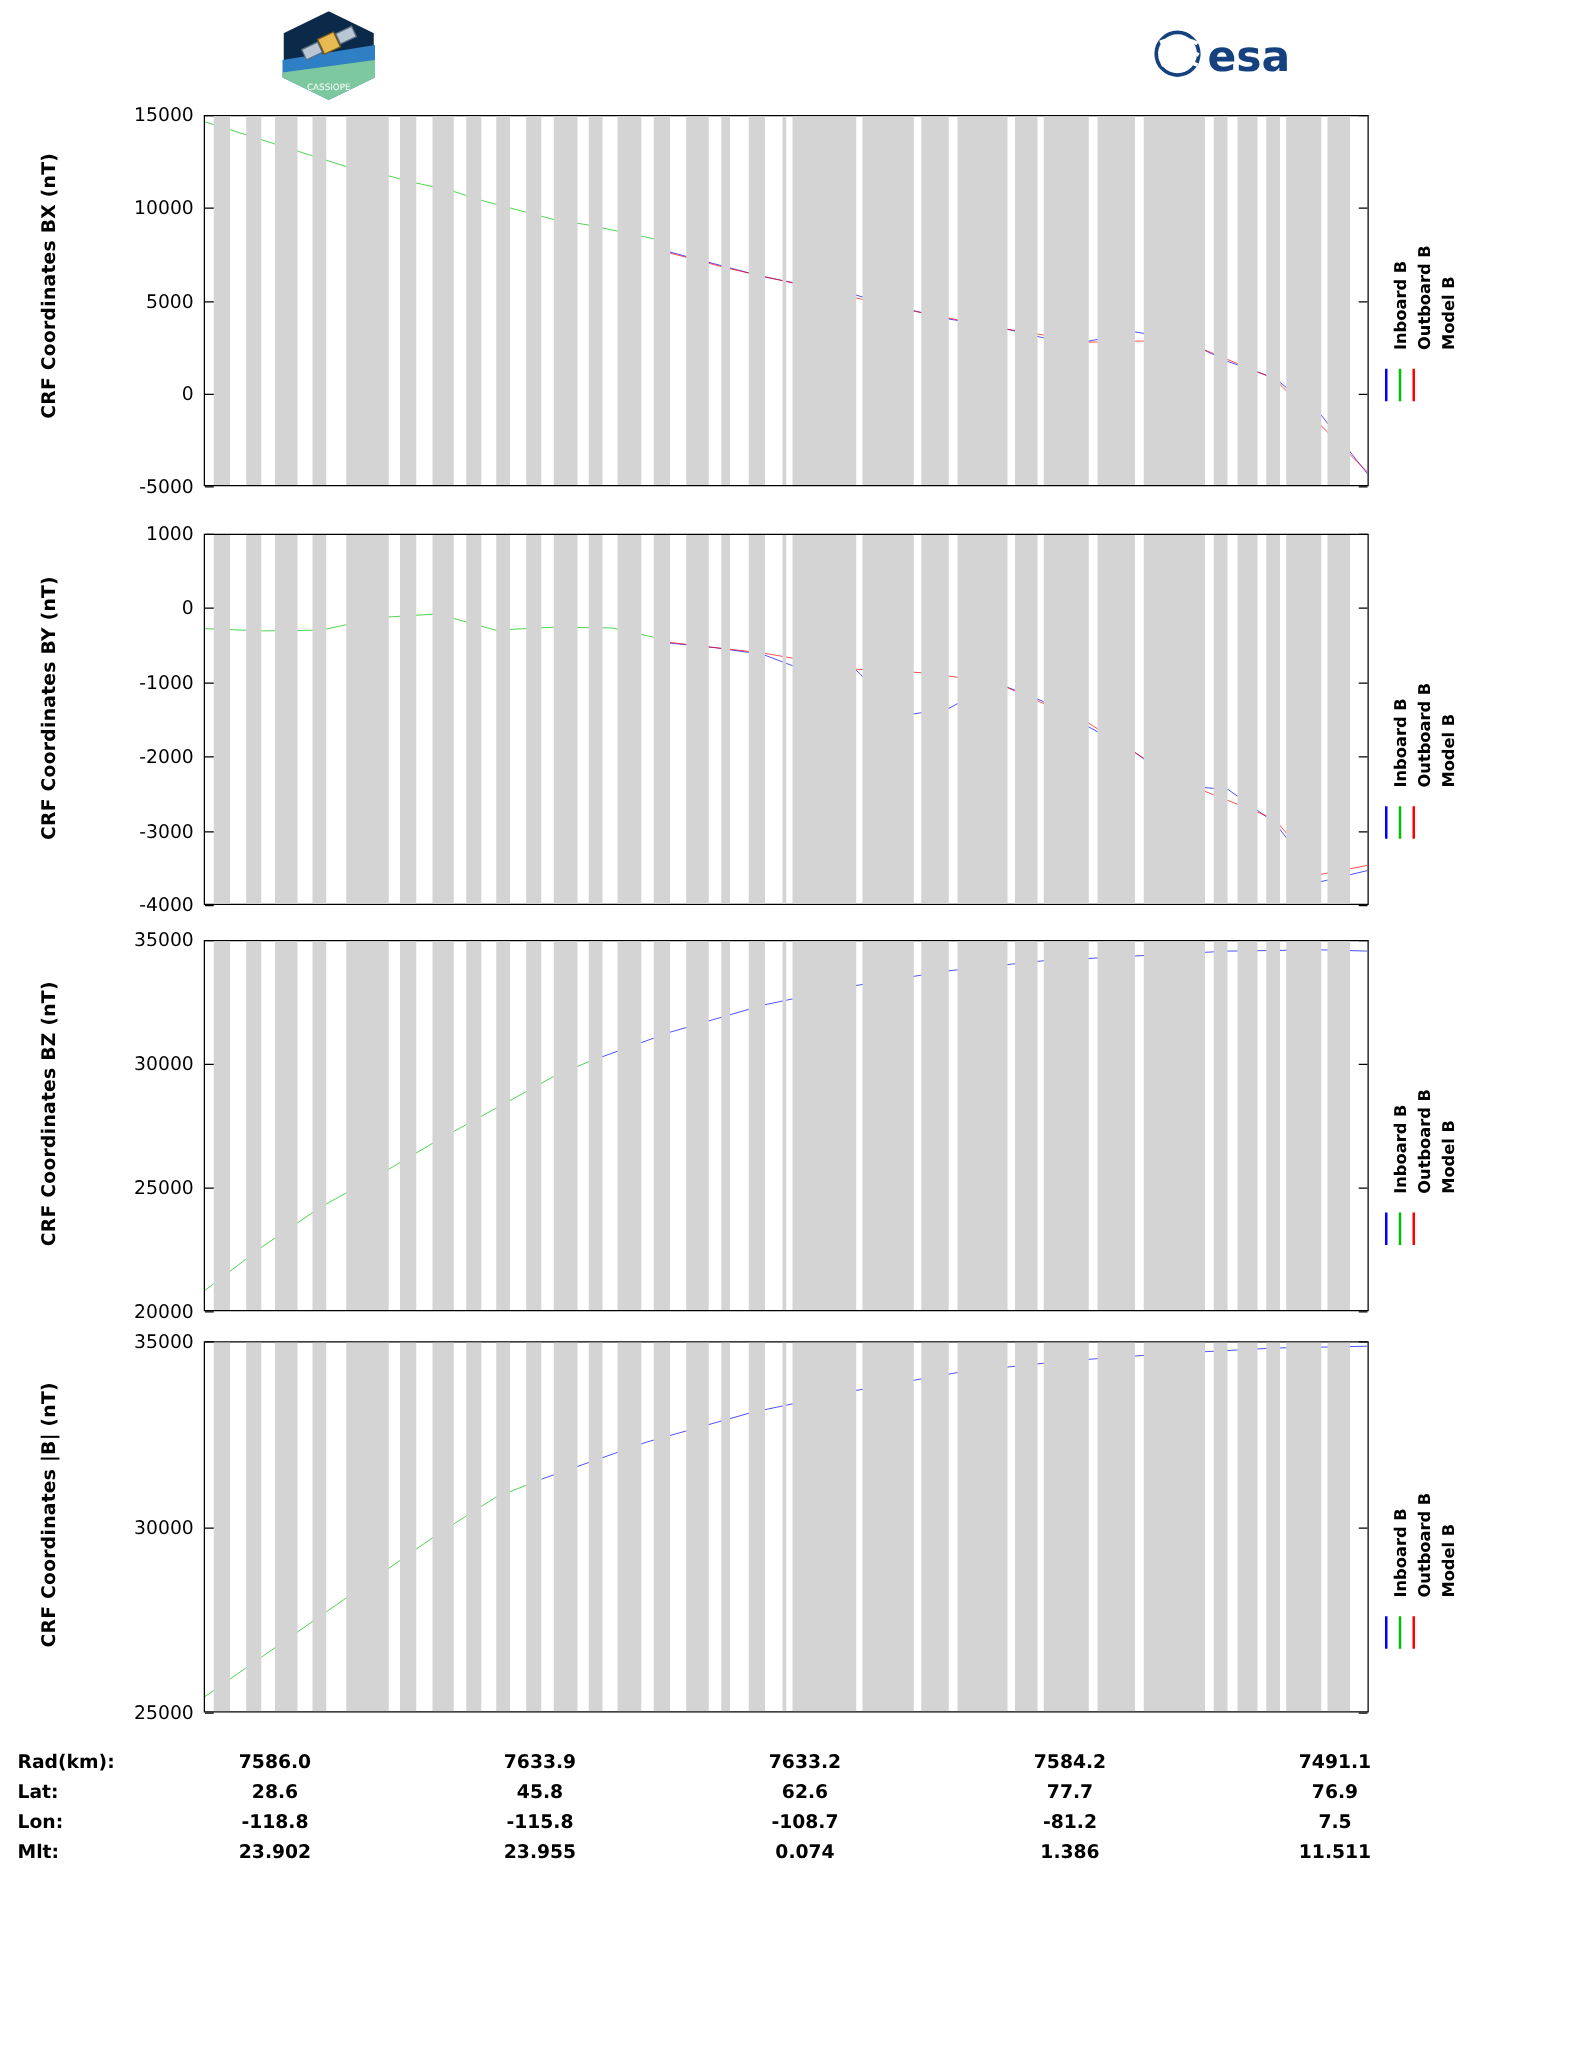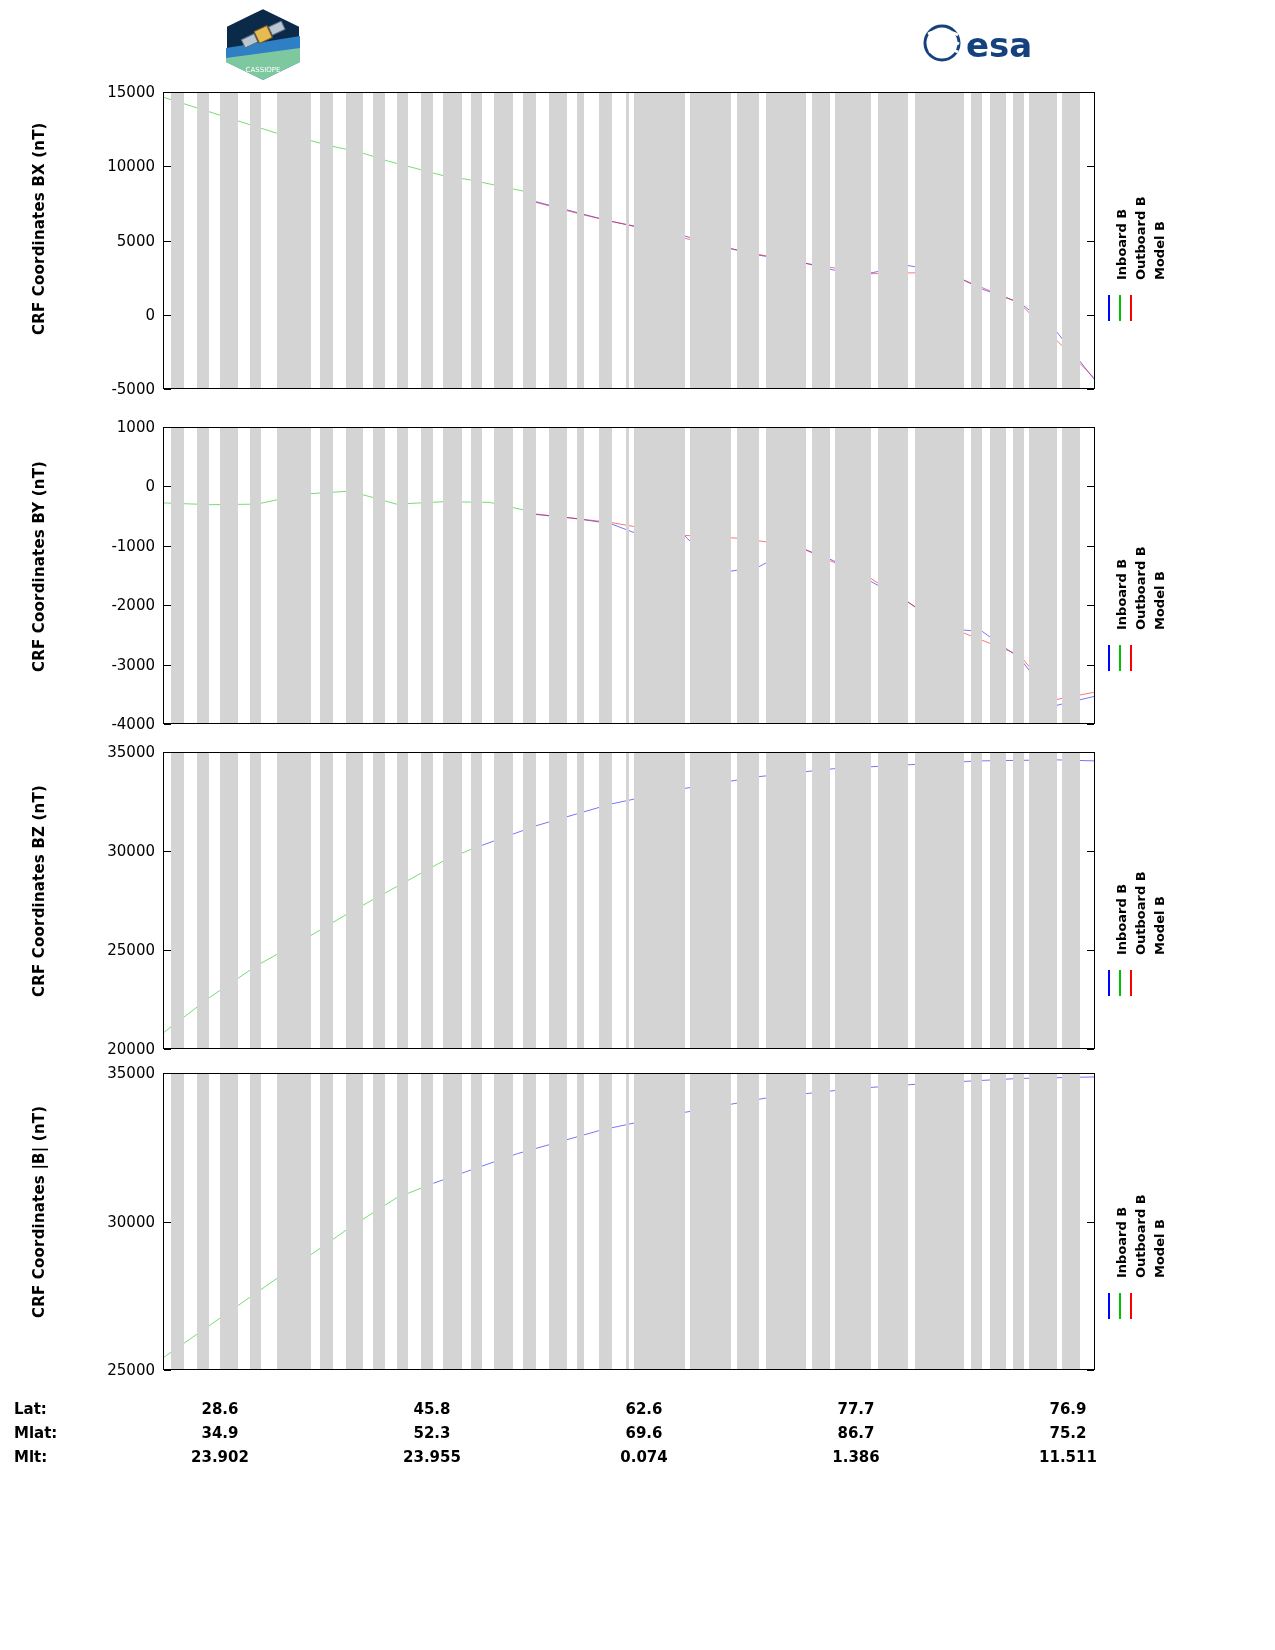--- a/index.html
+++ b/index.html
@@ -345,34 +345,42 @@
       <i style="background:#0000ff"></i>
         <i style="background:#00c000"></i>
         <i style="background:#ff0000"></i>
     </div>
   </div>
 
   <div class="infotable">
     <table>
       <tbody>
         <tr>
+          <td class="lbl">Rad(km):</td>
+          <td class="v">7586.0</td>
+          <td class="v">7633.9</td>
+          <td class="v">7633.2</td>
+          <td class="v">7584.2</td>
+          <td class="v">7491.1</td>
+        </tr>
+        <tr>
           <td class="lbl">Lat:</td>
           <td class="v">28.6</td>
           <td class="v">45.8</td>
           <td class="v">62.6</td>
           <td class="v">77.7</td>
           <td class="v">76.9</td>
         </tr>
         <tr>
-          <td class="lbl">Mlat:</td>
-          <td class="v">34.9</td>
-          <td class="v">52.3</td>
-          <td class="v">69.6</td>
-          <td class="v">86.7</td>
-          <td class="v">75.2</td>
+          <td class="lbl">Lon:</td>
+          <td class="v">-118.8</td>
+          <td class="v">-115.8</td>
+          <td class="v">-108.7</td>
+          <td class="v">-81.2</td>
+          <td class="v">7.5</td>
         </tr>
         <tr>
           <td class="lbl">Mlt:</td>
           <td class="v">23.902</td>
           <td class="v">23.955</td>
           <td class="v">0.074</td>
           <td class="v">1.386</td>
           <td class="v">11.511</td>
         </tr>
       </tbody>

